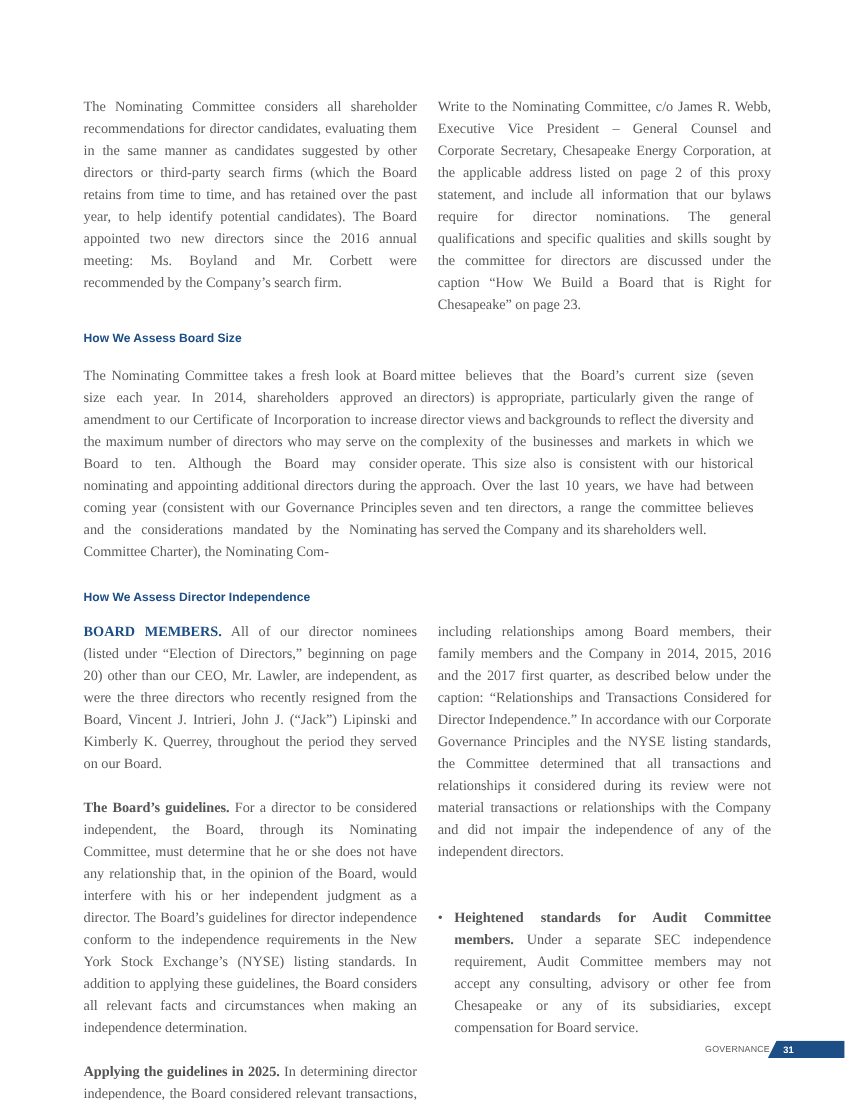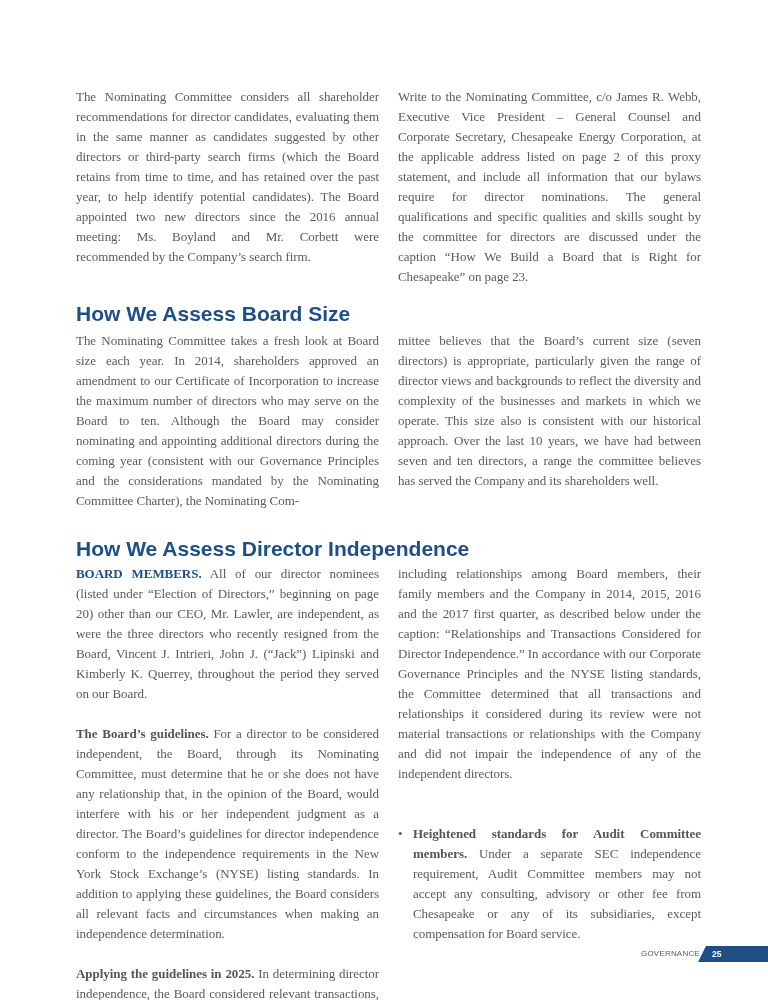--- a/index.html
+++ b/index.html
@@ -1,21 +1,21 @@
 <!DOCTYPE html>
 <html><head>
 <meta charset="utf-8">
 <style>
   html, body { margin: 0; padding: 0; background: #ffffff; }
   body { width: 768px; height: 1000px; position: relative; overflow: hidden;
          font-family: "Liberation Sans", sans-serif; color: #5a5a5a; }
   .col { position: absolute; width: 303px; }
   .p { font-size: 13px; line-height: 20px; text-align: justify; margin: 0; letter-spacing: -0.05px; font-family: Liberation Serif, serif; }
   .sub { font-size: 11px; font-weight: bold; color: #1d4f86; margin: 0 0 1px 0; line-height: 14px; }
-  .h2 { position: absolute; font-size: 21px; font-weight: bold; color: #1d4f86; margin: 0; }
+  .h2 { position: absolute; font-size: 11px; font-weight: bold; color: #1d4f86; margin: 0; }
   .lead { font-weight: bold; color: #1d4f86; }
   .bold { font-weight: bold; color: #555; }
   .gap { height: 20px; }
   .bullet { position: relative; padding-left: 15px; }
   .bullet::before { content: "\2022"; position: absolute; left: 0; top: 0; color: #555; font-size: 13px; }
   .footer-label { position: absolute; left: 617px; top: 949px; font-size: 8px; color: #5a5a5a; letter-spacing: 0.2px; margin-left: 24px; }
   .footer-tab { position: absolute; left: 698px; top: 946px; width: 70px; height: 16px; background: #1d4f86;
                 clip-path: polygon(8px 0, 100% 0, 100% 100%, 0 100%); }
   .footer-num { position: absolute; left: 712px; top: 949px; font-size: 8.5px; font-weight: bold; color: #fff; }
 </style>
@@ -27,34 +27,34 @@
 </div>
 
 <div class="col" style="left:398px; top:87px;">
   <p class="p">Write to the Nominating Committee, c/o James R. Webb, Executive Vice President – General Counsel and Corporate Secretary, Chesapeake Energy Corporation, at the applicable address listed on page 2 of this proxy statement, and include all information that our bylaws require for director nominations. The general qualifications and specific qualities and skills sought by the committee for directors are discussed under the caption “How We Build a Board that is Right for Chesapeake” on page 23.</p>
 </div>
 
 <h2 class="h2" style="left:76px; top:302px;">How We Assess Board Size</h2>
 <div class="col" style="left:76px; top:331px;">
   <p class="p">The Nominating Committee takes a fresh look at Board size each year. In 2014, shareholders approved an amendment to our Certificate of Incorporation to increase the maximum number of directors who may serve on the Board to ten. Although the Board may consider nominating and appointing additional directors during the coming year (consistent with our Governance Principles and the considerations mandated by the Nominating Committee Charter), the Nominating Com-</p>
 </div>
-<div class="col" style="left:398px; top:331px;">
+<div class="col" style="left:382px; top:331px;">
   <p class="p">mittee believes that the Board’s current size (seven directors) is appropriate, particularly given the range of director views and backgrounds to reflect the diversity and complexity of the businesses and markets in which we operate. This size also is consistent with our historical approach. Over the last 10 years, we have had between seven and ten directors, a range the committee believes has served the Company and its shareholders well.</p>
 </div>
 
 <h2 class="h2" style="left:76px; top:537px;">How We Assess Director Independence</h2>
 <div class="col" style="left:76px; top:564px;">
   <p class="p"><span class="lead">BOARD MEMBERS.</span><span> All of our director nominees (listed under “Election of Directors,” beginning on page 20) other than our CEO, Mr. Lawler, are independent, as were the three directors who recently resigned from the Board, Vincent J. Intrieri, John J. (“Jack”) Lipinski and Kimberly K. Querrey, throughout the period they served on our Board.</span></p>
   <div class="gap"></div>
   <p class="p"><span class="bold">The Board’s guidelines.</span><span> For a director to be considered independent, the Board, through its Nominating Committee, must determine that he or she does not have any relationship that, in the opinion of the Board, would interfere with his or her independent judgment as a director. The Board’s guidelines for director independence conform to the independence requirements in the New York Stock Exchange’s (NYSE) listing standards. In addition to applying these guidelines, the Board considers all relevant facts and circumstances when making an independence determination.</span></p>
   <div class="gap"></div>
   <p class="p"><span class="bold">Applying the guidelines in 2025.</span><span> In determining director independence, the Board considered relevant transactions, relationships and arrangements in assessing independence,</span></p>
 </div>
 <div class="col" style="left:398px; top:564px;">
   <p class="p">including relationships among Board members, their family members and the Company in 2014, 2015, 2016 and the 2017 first quarter, as described below under the caption: “Relationships and Transactions Considered for Director Independence.” In accordance with our Corporate Governance Principles and the NYSE listing standards, the Committee determined that all transactions and relationships it considered during its review were not material transactions or relationships with the Company and did not impair the independence of any of the independent directors.</p>
   <div class="gap"></div>
   <div class="gap"></div>
   <p class="p bullet"><span class="bold">Heightened standards for Audit Committee members.</span><span> Under a separate SEC independence requirement, Audit Committee members may not accept any consulting, advisory or other fee from Chesapeake or any of its subsidiaries, except compensation for Board service.</span></p>
 </div>
 
 <span class="footer-label">GOVERNANCE</span>
 <div class="footer-tab"></div>
-<span class="footer-num">25</span>
+<span class="footer-num">31</span>
 
 </body></html>

